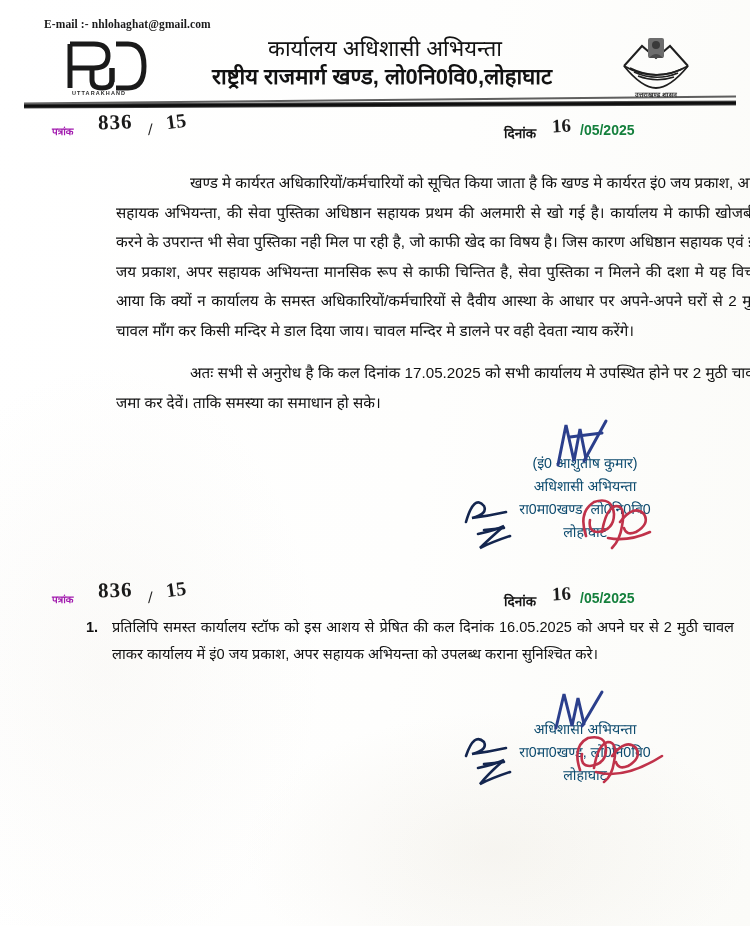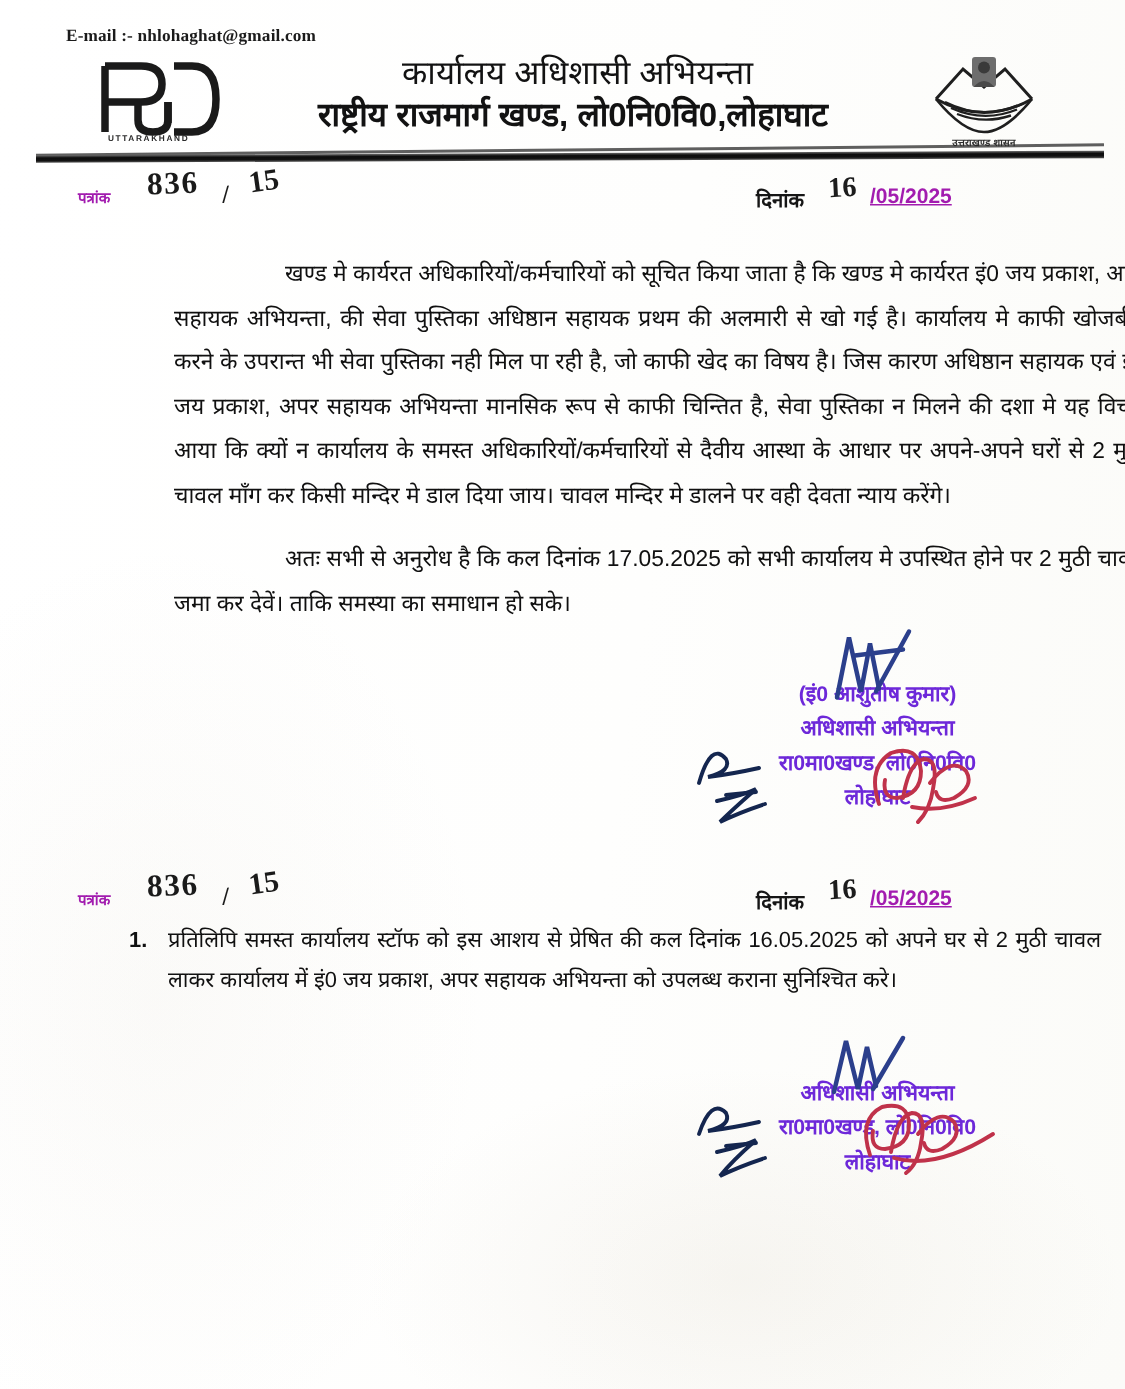--- a/index.html
+++ b/index.html
@@ -94,23 +94,22 @@
     position:absolute;font-size:20px;transform:rotate(-8deg);
   }
   .date-label{
     position:absolute;font-size:13.5px;font-weight:600;color:#161616;
   }
   .date-hand{
     position:absolute;font-size:19px;font-family:"Liberation Serif",serif;
     font-weight:700;color:#1c1c1c;transform:rotate(-3deg);
   }
   .date-rest{
-    position:absolute;font-size:14px;font-weight:700;color:#a21caf;
+    position:absolute;font-size:14px;font-weight:700;color:#15803d;
     font-family:"Liberation Sans",sans-serif;
-    text-decoration:underline;
   }
 
   .order-title{
     position:absolute;left:0;top:146px;width:750px;text-align:center;
     font-size:16px;font-weight:700;color:#121212;letter-spacing:.2px;
   }
 
   
   .body-p{
     position:absolute;
@@ -126,21 +125,21 @@
   .copy-list{
     position:absolute;left:86px;top:614px;width:648px;
     font-size:14.6px;line-height:27px;color:#101010;
     text-align:justify;font-weight:500;
   }
   .copy-item{position:relative;padding-left:26px;}
   .copy-num{position:absolute;left:0;top:0;font-weight:600;}
 
   
   .sig-block{position:absolute;text-align:center;}
-  .sig-line{font-size:14.2px;line-height:23px;color:#6d28d9;font-weight:700;white-space:nowrap;text-align:center;}
+  .sig-line{font-size:14.2px;line-height:23px;color:#0c4a6e;font-weight:400;white-space:nowrap;text-align:center;}
   .sig-ink{position:absolute;pointer-events:none;}
 
   .stamp-red{position:absolute;pointer-events:none;}
 </style>
 </head>
 <body>
 
 <div class="page">
   <div class="scan-tint"></div>
 

